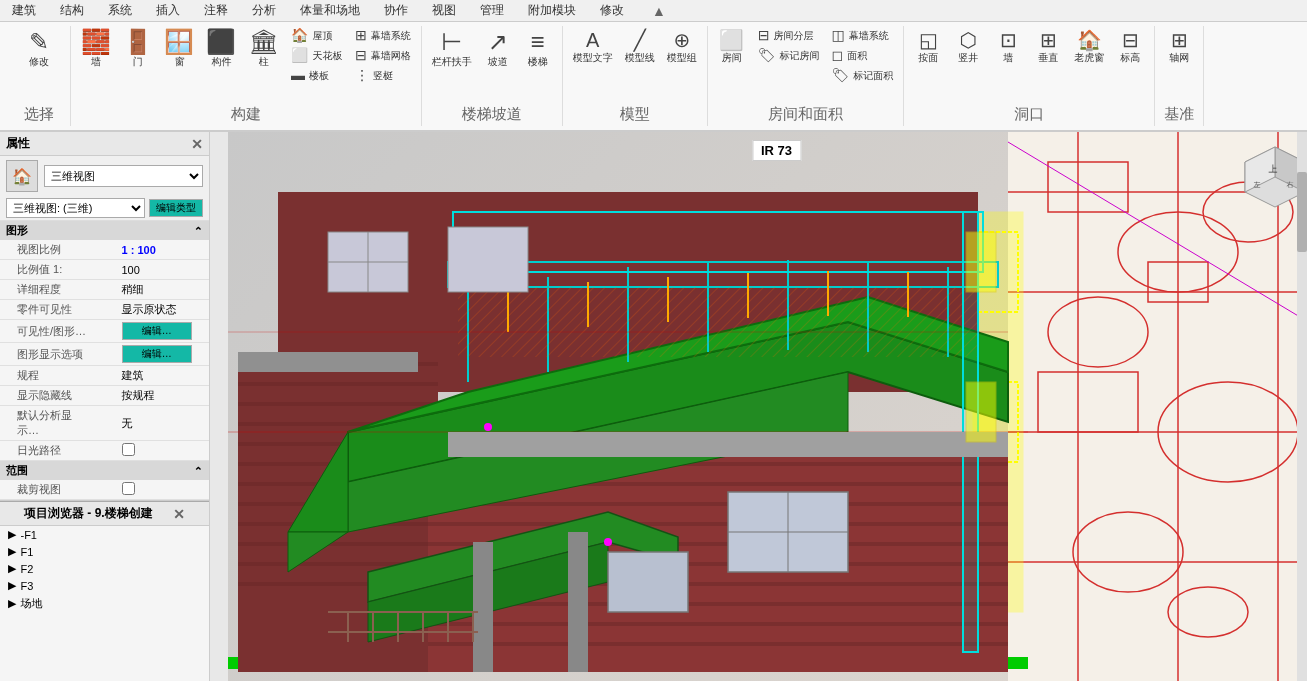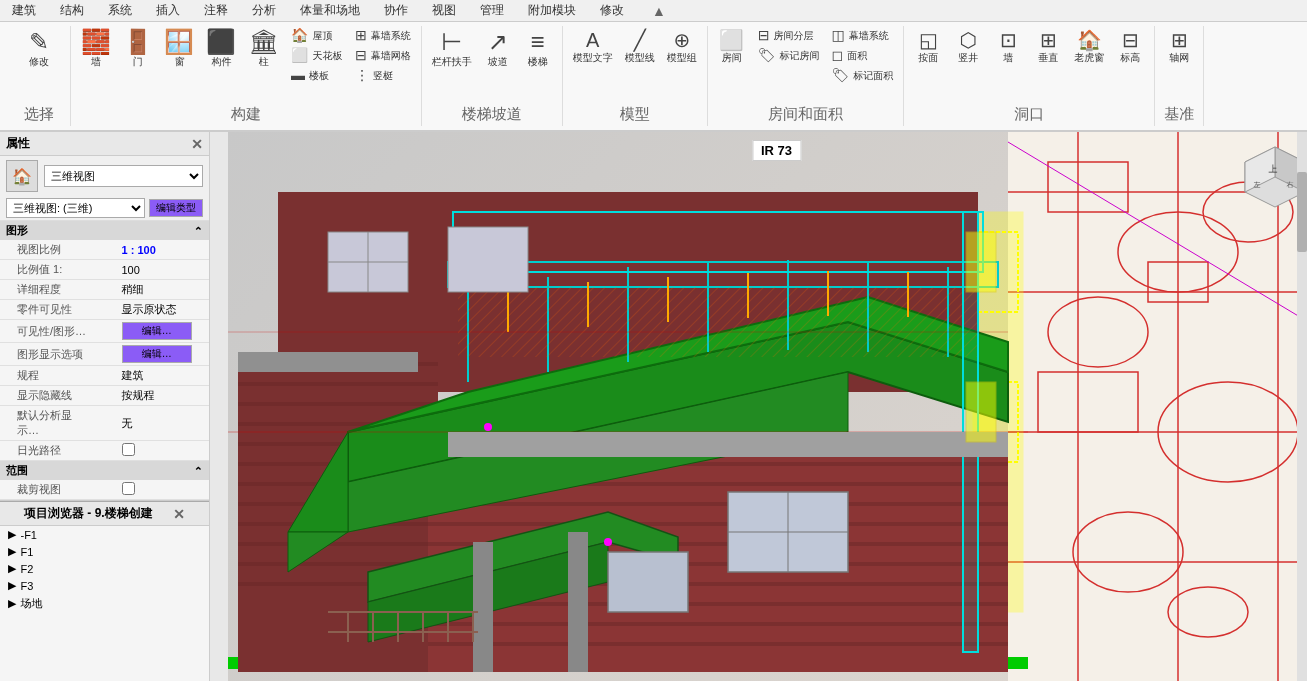--- a/index.html
+++ b/index.html
@@ -180,21 +180,21 @@
       width: 50%;
     }
     .prop-table td:last-child {
       color: #000;
       font-weight: 500;
     }
     .prop-table td input[type="checkbox"] {
       margin: 0;
     }
     .prop-val-btn {
-      background: #8b5cf6;
+      background: #14b8a6;
       border: 1px solid #aaa;
       padding: 1px 6px;
       font-size: 10px;
       cursor: pointer;
       width: 100%;
     }
 
     
     .project-panel {
       height: 180px;

